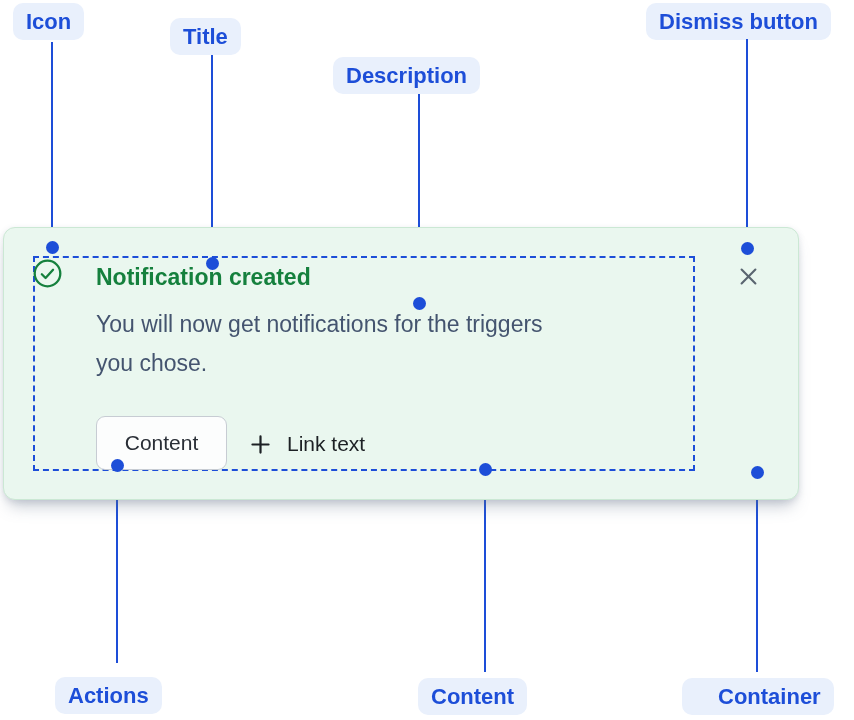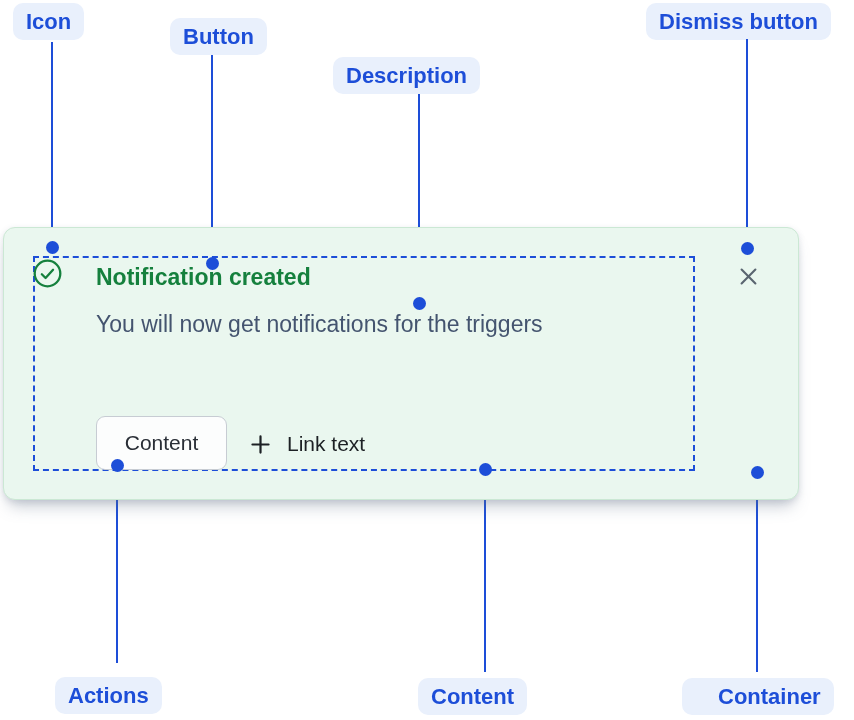--- a/index.html
+++ b/index.html
@@ -98,21 +98,21 @@
   .dismiss-btn{
     position:absolute;left:735px;top:263px;width:26px;height:26px;
     display:flex;align-items:center;justify-content:center;
     z-index:10;cursor:pointer;background:transparent;border:none;
   }
 </style>
 </head>
 <body>
 
 <div class="pill lbl-icon">Icon</div>
-<div class="pill lbl-title">Button</div>
+<div class="pill lbl-title">Title</div>
 <div class="pill lbl-description">Description</div>
 <div class="pill lbl-dismiss">Dismiss button</div>
 <div class="pill lbl-actions">Actions</div>
 <div class="pill lbl-content">Content</div>
 <div class="pill lbl-container">Container</div>
 
 <div class="cline line-icon"></div>
 <div class="cdot dot-icon"></div>
 <div class="cline line-title"></div>
 <div class="cdot dot-title"></div>
@@ -135,20 +135,21 @@
   <svg width="29" height="29" viewBox="0 0 24 24">
     <circle cx="12" cy="12" r="10.6" fill="none" stroke="#15803D" stroke-width="1.9"></circle>
     <path d="M7.3 12.6l3.1 3.1 6.2-6.8" fill="none" stroke="#15803D" stroke-width="1.9" stroke-linecap="round" stroke-linejoin="round"></path>
   </svg>
 </span>
 
 <div class="flag-title">Notification created</div>
 
 <div class="flag-desc">
   <span>You will now get notifications for the triggers</span>
+  <span>you chose.</span>
 </div>
 
 <button class="flag-button">Content</button>
 
 <div class="flag-link">
   <span style="display:flex;">
     <svg width="23" height="23" viewBox="0 0 24 24">
       <path d="M12 3.6v16.8M3.6 12h16.8" stroke="#1D2125" stroke-width="2.3" stroke-linecap="round"></path>
     </svg>
   </span>

